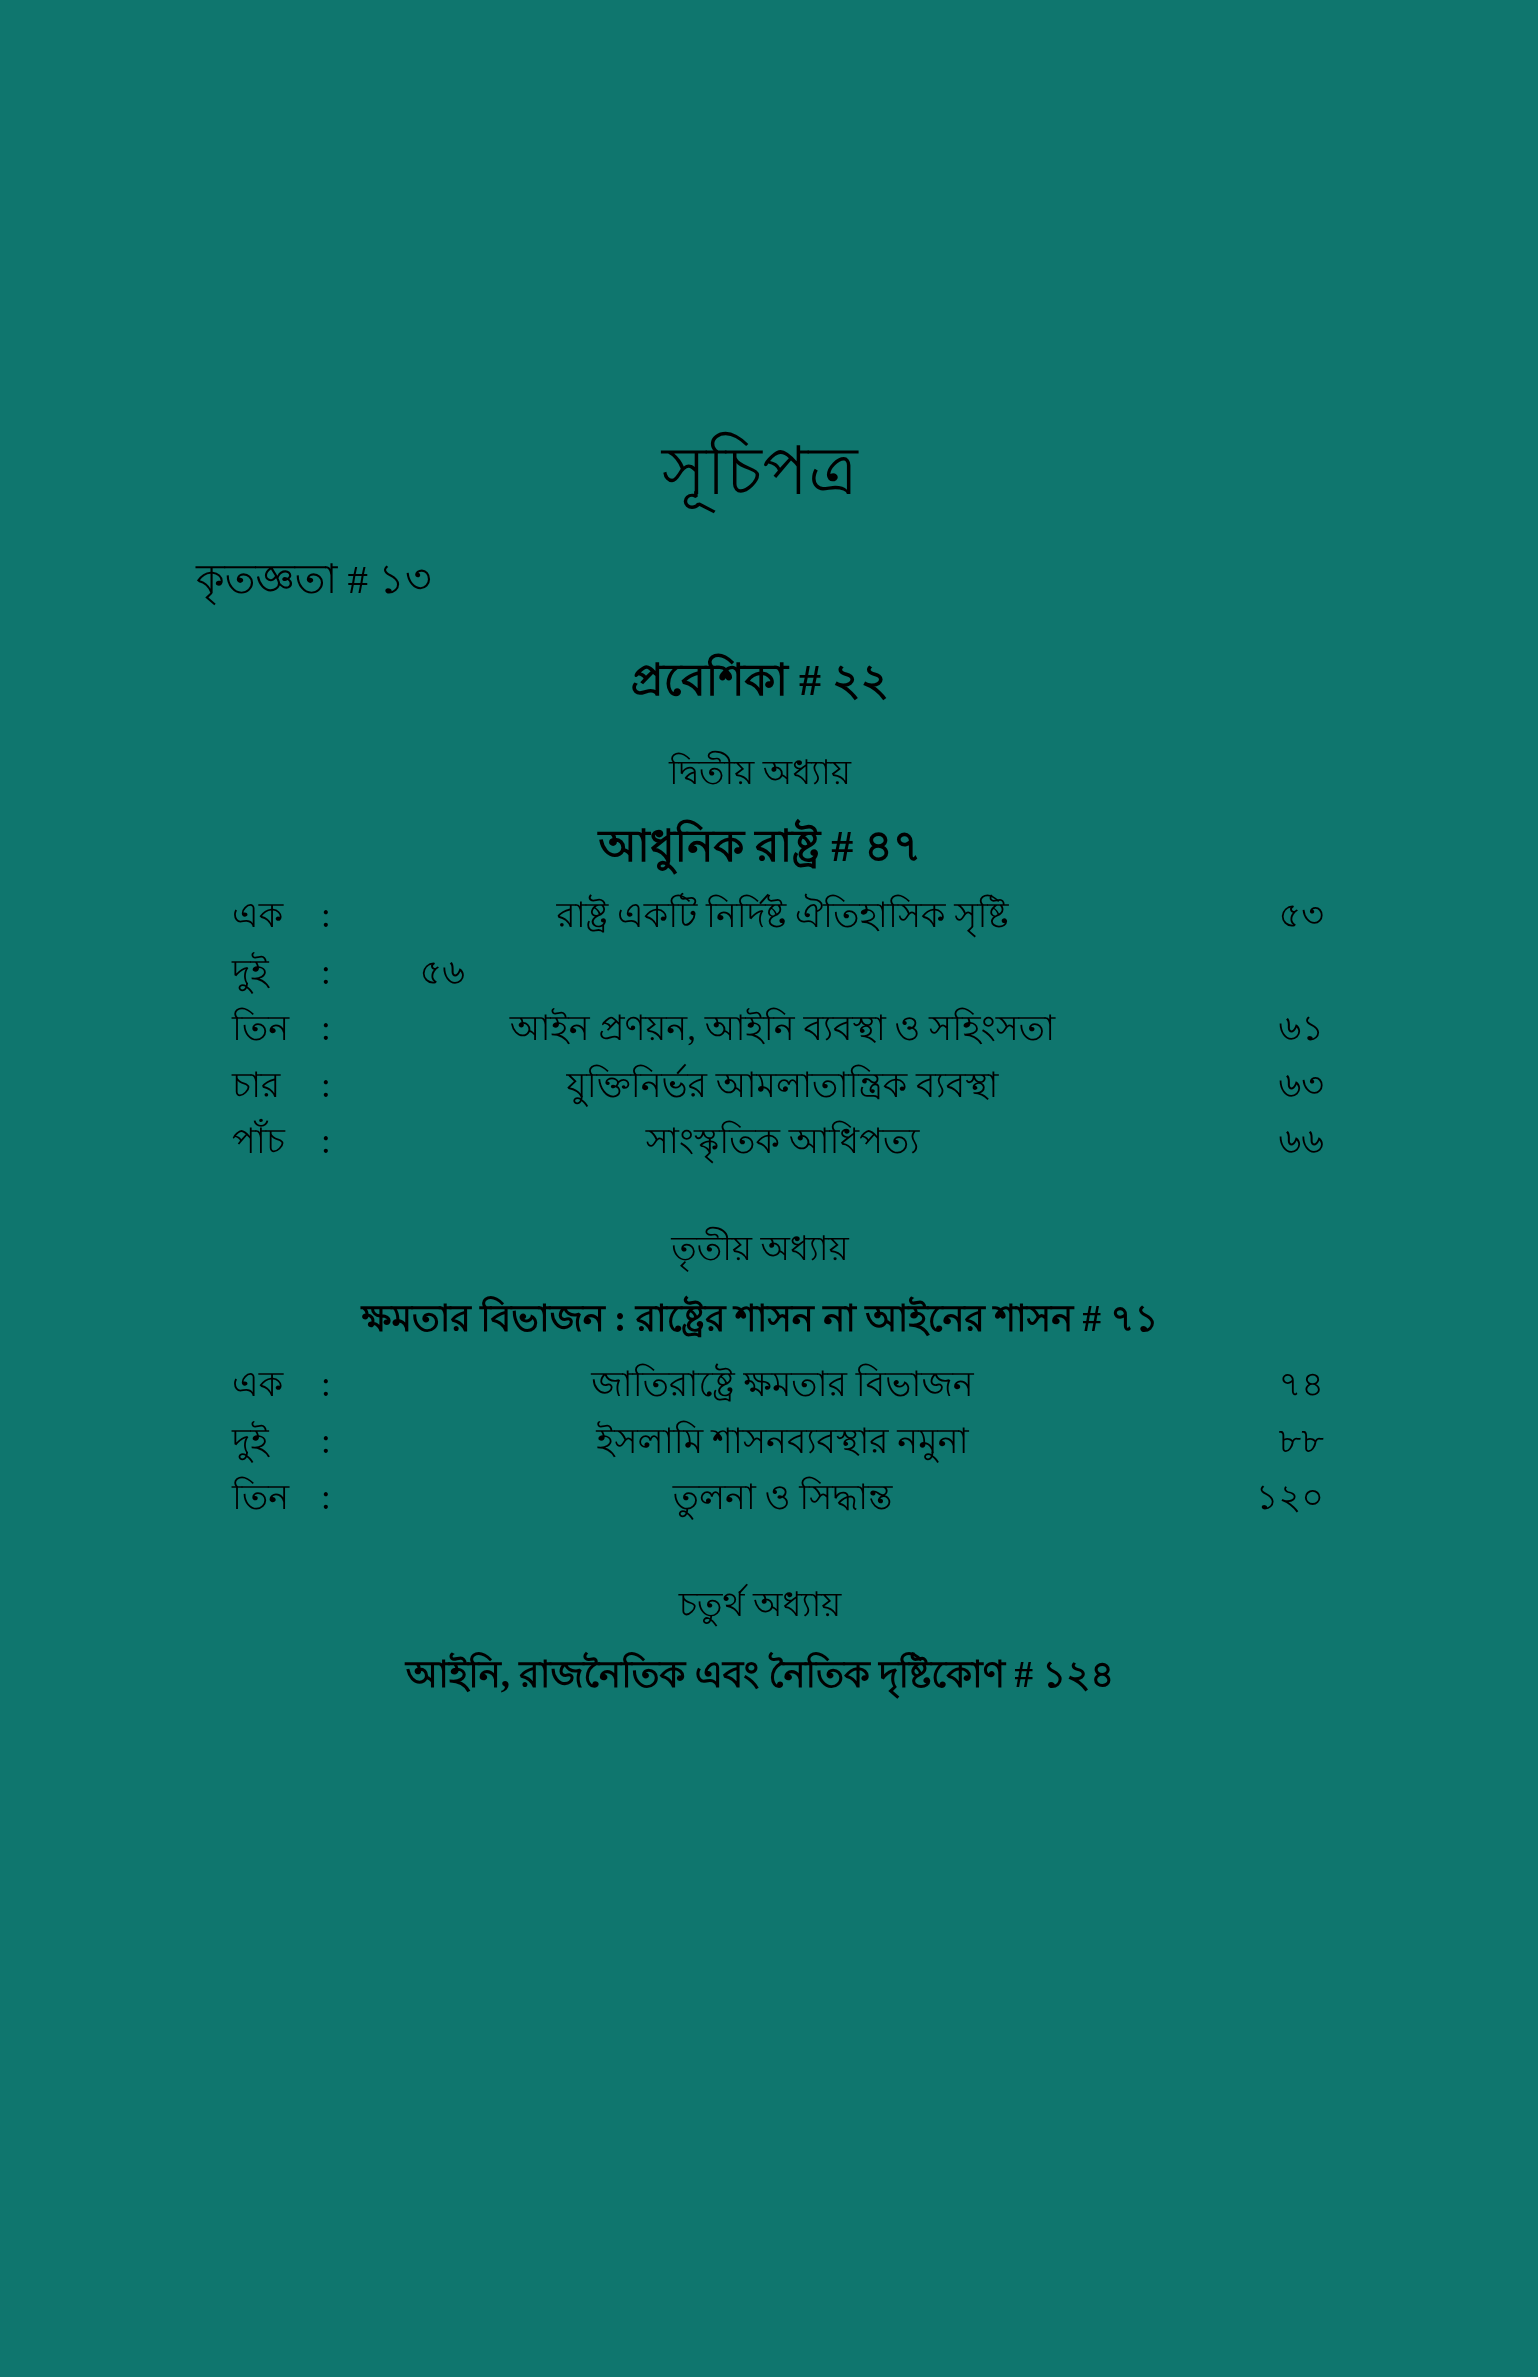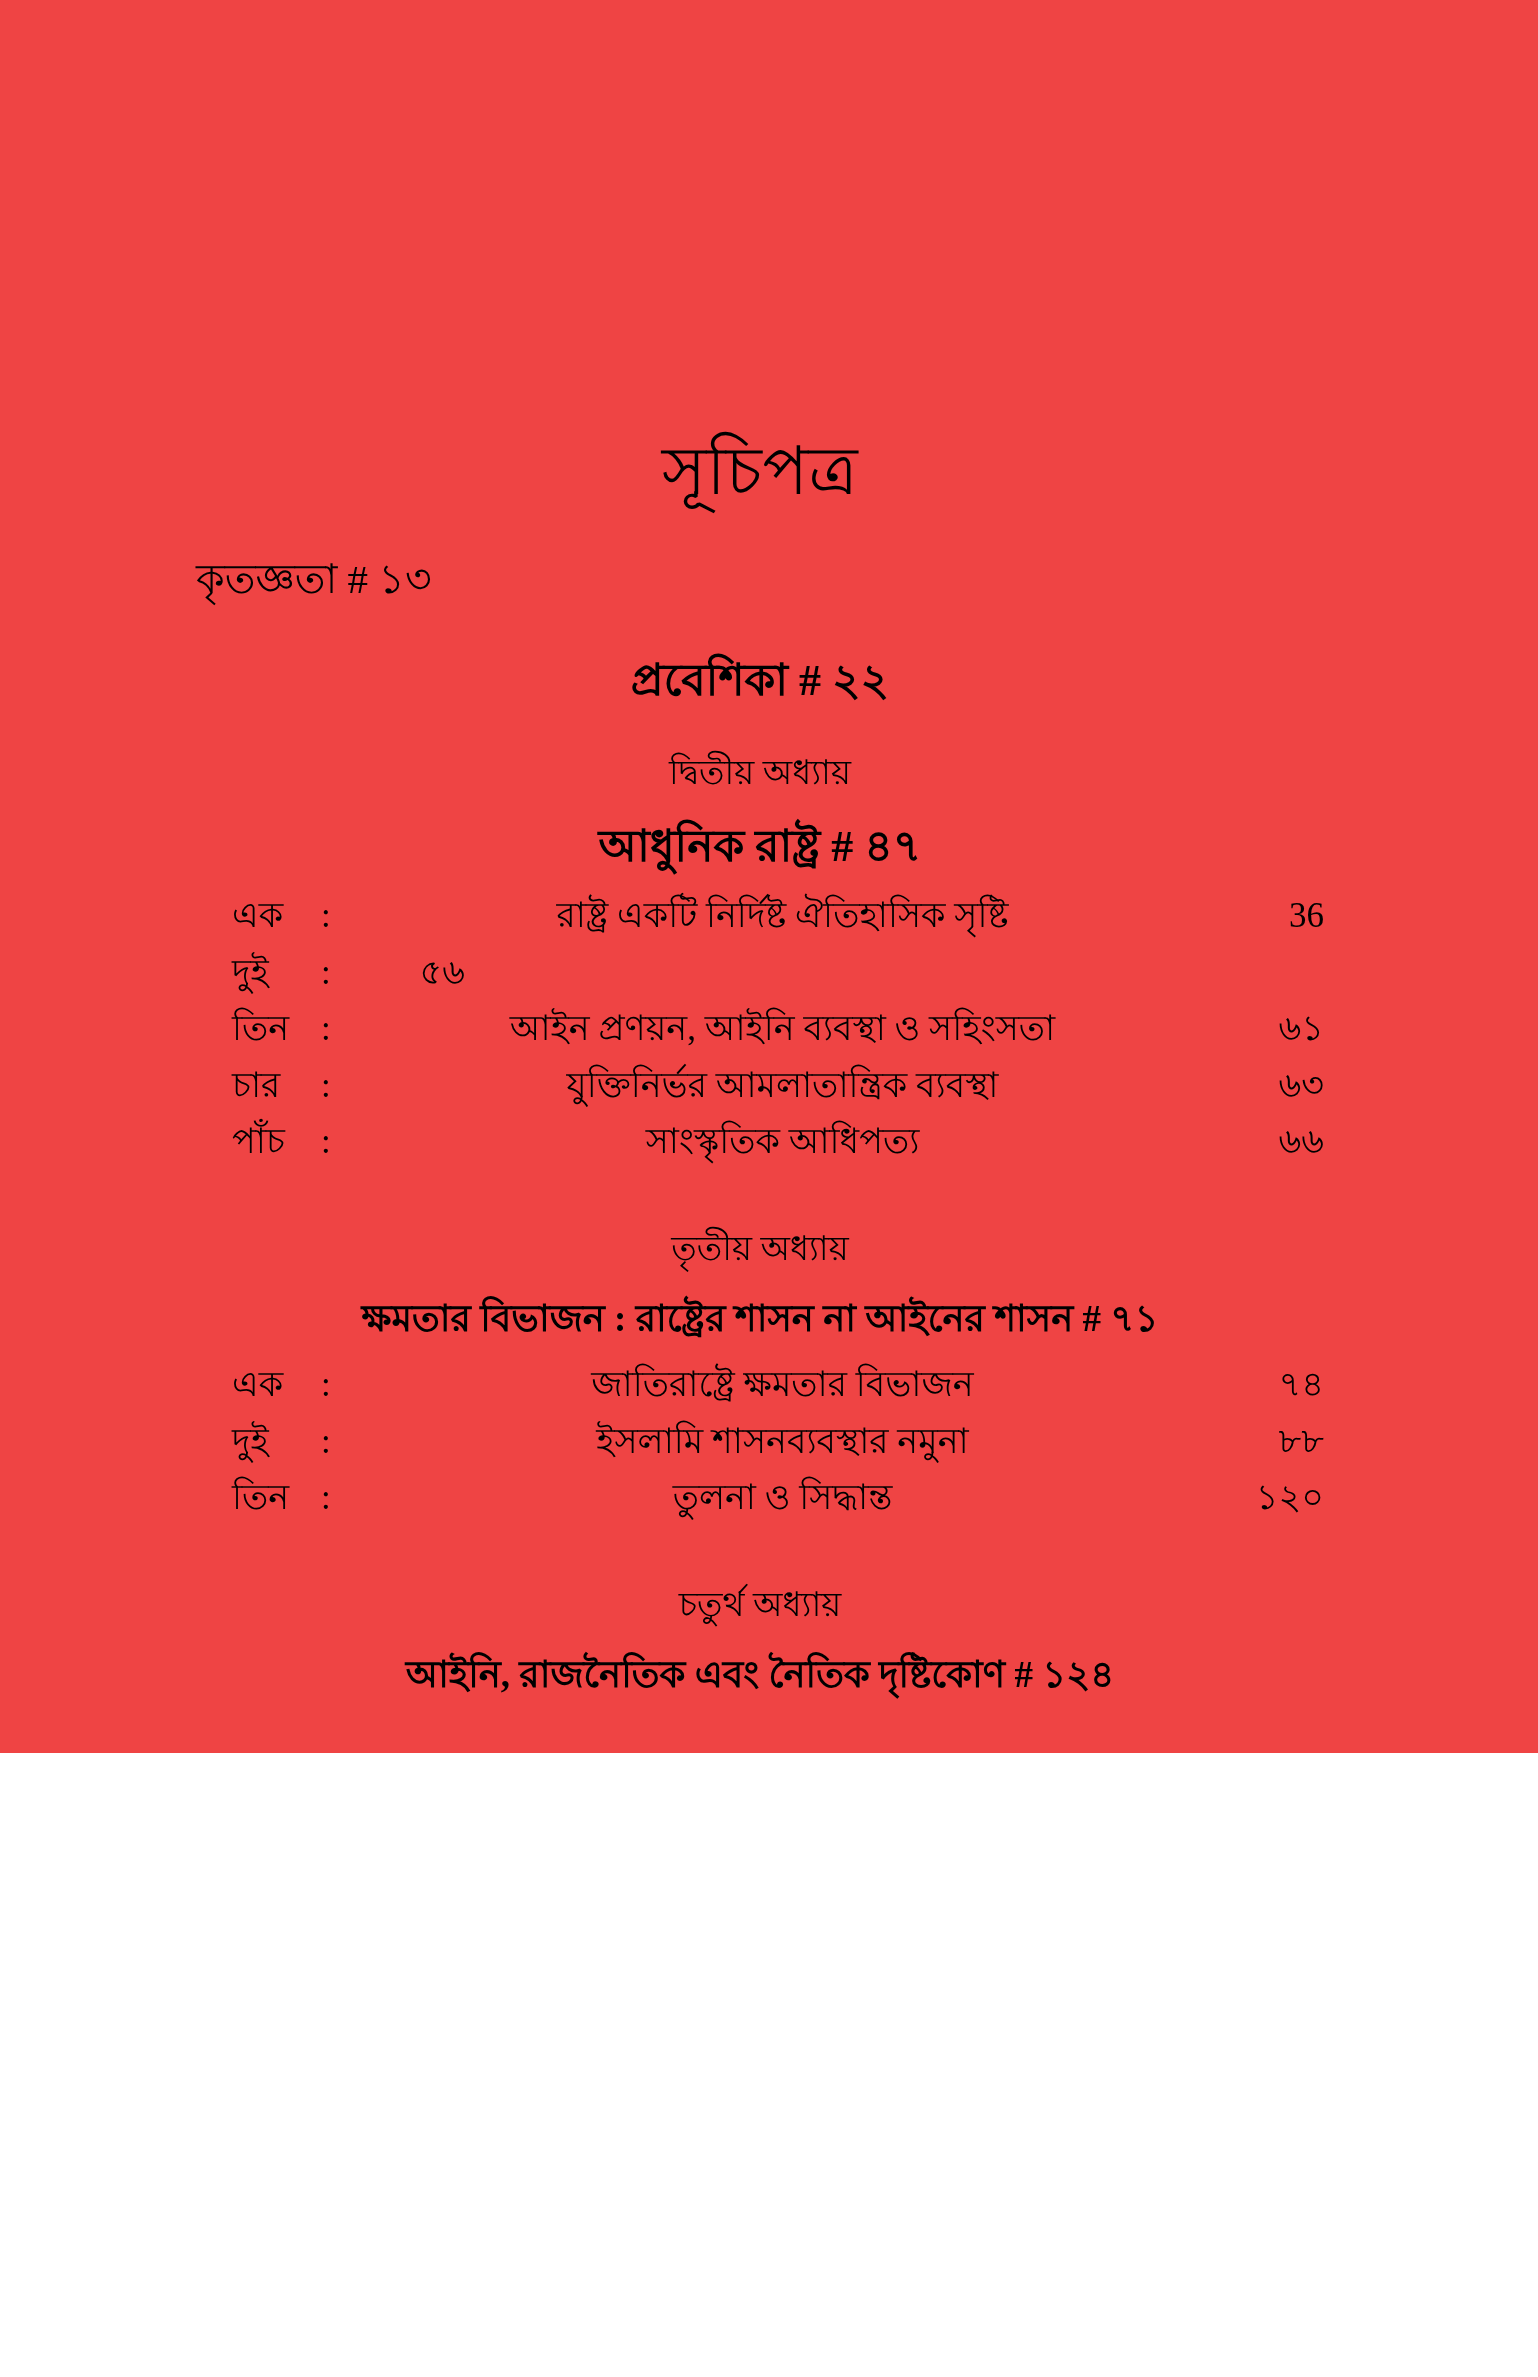--- a/index.html
+++ b/index.html
@@ -15,22 +15,22 @@
     font-family: "Liberation Serif", "DejaVu Serif", serif;
     color: #000000;
     overflow: hidden;
   }
 
   .page {
     position: absolute;
     left: 0;
     top: 0;
     width: 1538px;
-    height: 1753px;
-    background: #ef4444;
+    height: 2377px;
+    background: #0f766e;
   }
 
   
   .content {
     position: absolute;
     left: 196px;
     top: 438px;
     width: 1128px;
   }
 
@@ -141,21 +141,21 @@
 
     <div class="chapter-block">
       <div class="chapter-label">দ্বিতীয় অধ্যায়</div>
       <div class="chapter-title">আধুনিক রাষ্ট্র # ৪৭</div>
 
       <ul class="toc-list">
         <li class="toc-row">
           <span class="toc-num">এক</span>
           <span class="toc-colon">:</span>
           <span class="toc-text">রাষ্ট্র একটি নির্দিষ্ট ঐতিহাসিক সৃষ্টি</span>
-          <span class="toc-page">36</span>
+          <span class="toc-page">৫৩</span>
         </li>
         <li class="toc-row">
           <span class="toc-num">দুই</span>
           <span class="toc-colon">:</span>
           <span class="toc-page">৫৬</span>
         </li>
         <li class="toc-row">
           <span class="toc-num">তিন</span>
           <span class="toc-colon">:</span>
           <span class="toc-text">আইন প্রণয়ন, আইনি ব্যবস্থা ও সহিংসতা</span>

